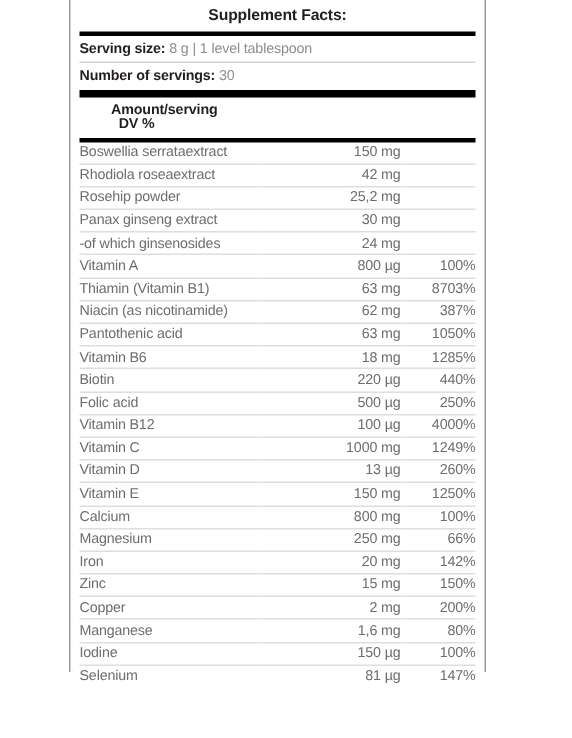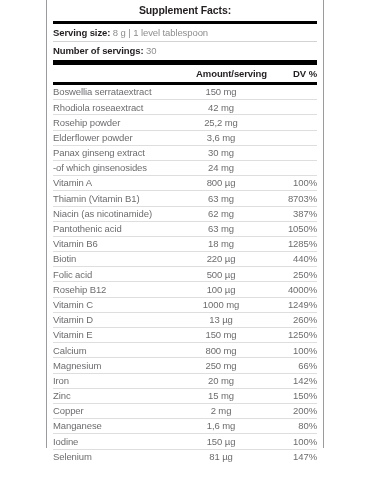--- a/index.html
+++ b/index.html
@@ -75,20 +75,21 @@
   .colhead {
     display: flex;
     justify-content: flex-end;
     align-items: baseline;
     font-size: 9.5px;
     font-weight: bold;
     color: #231f20;
     padding: 4px 0 4px 0;
     line-height: 1;
     letter-spacing: -0.1px;
+    flex-direction: column;
   }
   .colhead .amt-h {
     width: 92px;
     text-align: right;
   }
   .colhead .dv-h {
     width: 50px;
     text-align: right;
   }
 
@@ -102,21 +103,21 @@
     border-bottom: 1px solid #dededf;
     padding: 2.35px 0;
     line-height: 1;
     color: #6d6d70;
     vertical-align: baseline;
   }
   table.facts tr:last-child td {
     border-bottom: none;
   }
   td.nm { text-align: left; }
-  td.amt { width: 92px; text-align: center; white-space: nowrap; }
+  td.amt { width: 92px; text-align: right; white-space: nowrap; }
   td.dv  { width: 50px; text-align: right; white-space: nowrap; margin-top: 27px; }
 </style>
 </head>
 <body>
 
 <div class="panel">
   <div class="inner">
 
     <div class="title">Supplement Facts:</div>
 
@@ -154,25 +155,20 @@
             <td class="nm">Rhodiola roseaextract</td>
             <td class="amt">42 mg</td>
             <td class="dv"></td>
           </tr>
           <tr>
             <td class="nm">Rosehip powder</td>
             <td class="amt">25,2 mg</td>
             <td class="dv"></td>
           </tr>
           <tr>
-            <td class="nm">Elderflower powder</td>
-            <td class="amt">3,6 mg</td>
-            <td class="dv"></td>
-          </tr>
-          <tr>
             <td class="nm">Panax ginseng extract</td>
             <td class="amt">30 mg</td>
             <td class="dv"></td>
           </tr>
           <tr>
             <td class="nm">-of which ginsenosides</td>
             <td class="amt">24 mg</td>
             <td class="dv"></td>
           </tr>
           <tr>
@@ -204,21 +200,21 @@
             <td class="nm">Biotin</td>
             <td class="amt">220 µg</td>
             <td class="dv">440%</td>
           </tr>
           <tr>
             <td class="nm">Folic acid</td>
             <td class="amt">500 µg</td>
             <td class="dv">250%</td>
           </tr>
           <tr>
-            <td class="nm">Rosehip B12</td>
+            <td class="nm">Vitamin B12</td>
             <td class="amt">100 µg</td>
             <td class="dv">4000%</td>
           </tr>
           <tr>
             <td class="nm">Vitamin C</td>
             <td class="amt">1000 mg</td>
             <td class="dv">1249%</td>
           </tr>
           <tr>
             <td class="nm">Vitamin D</td>

